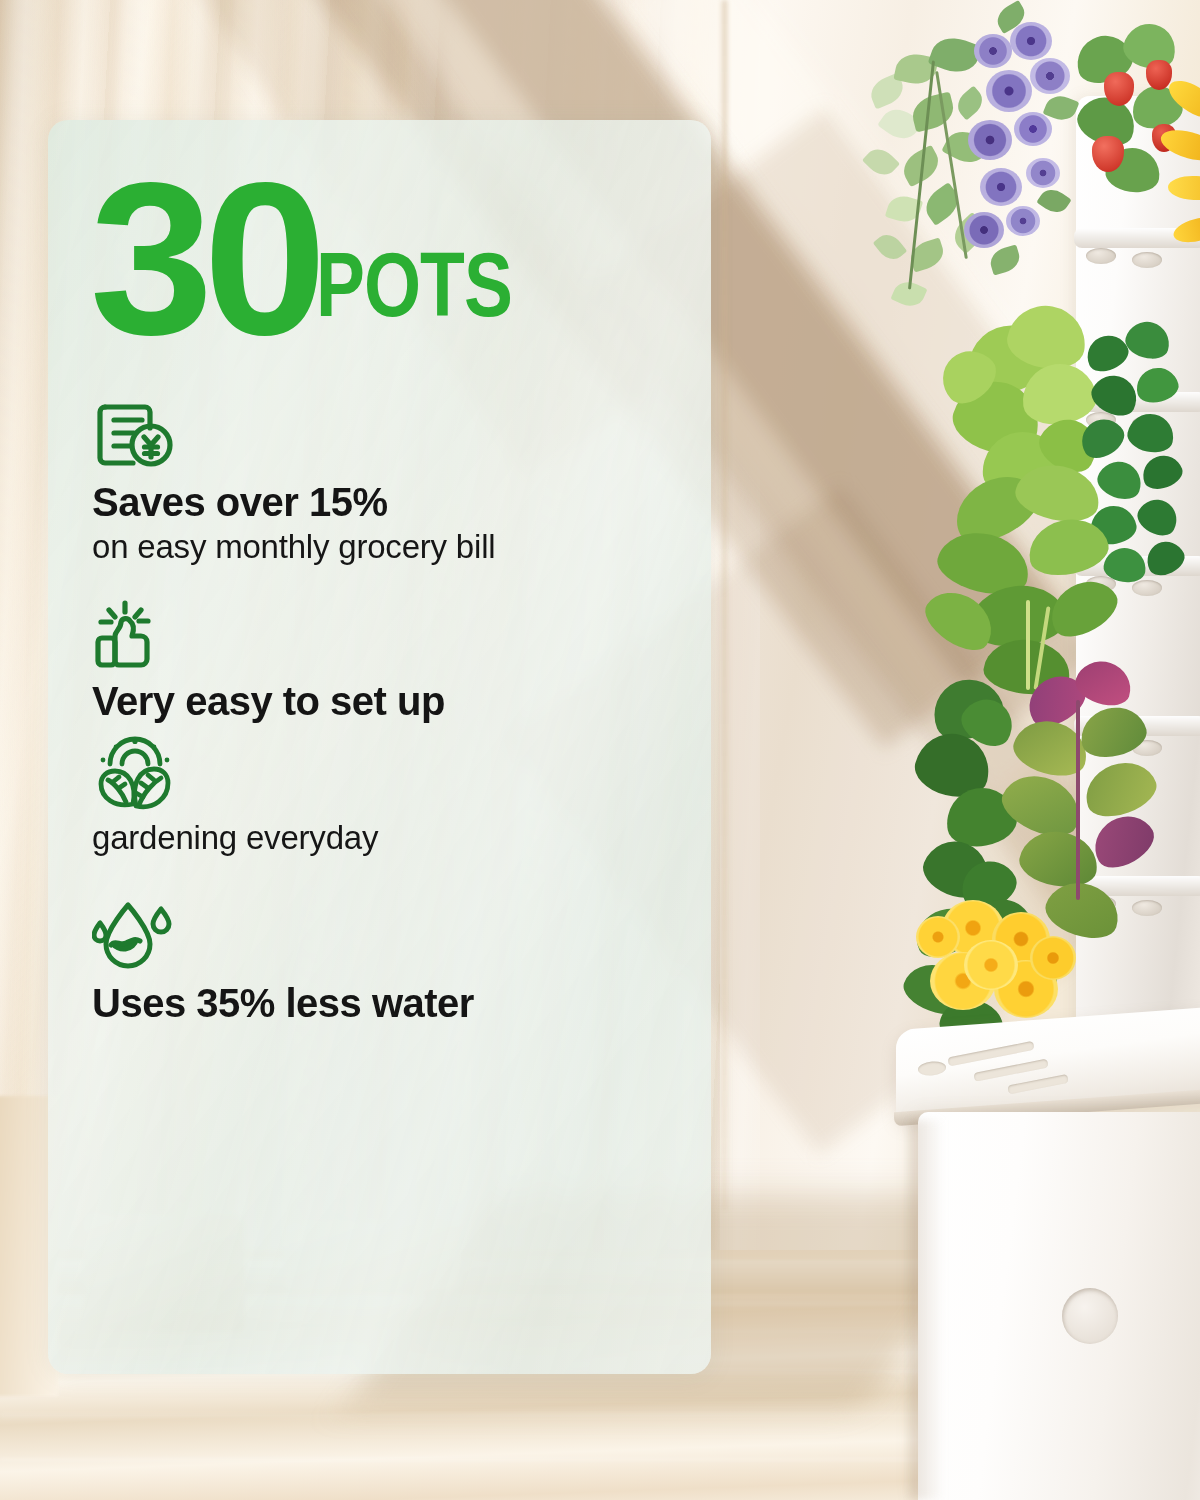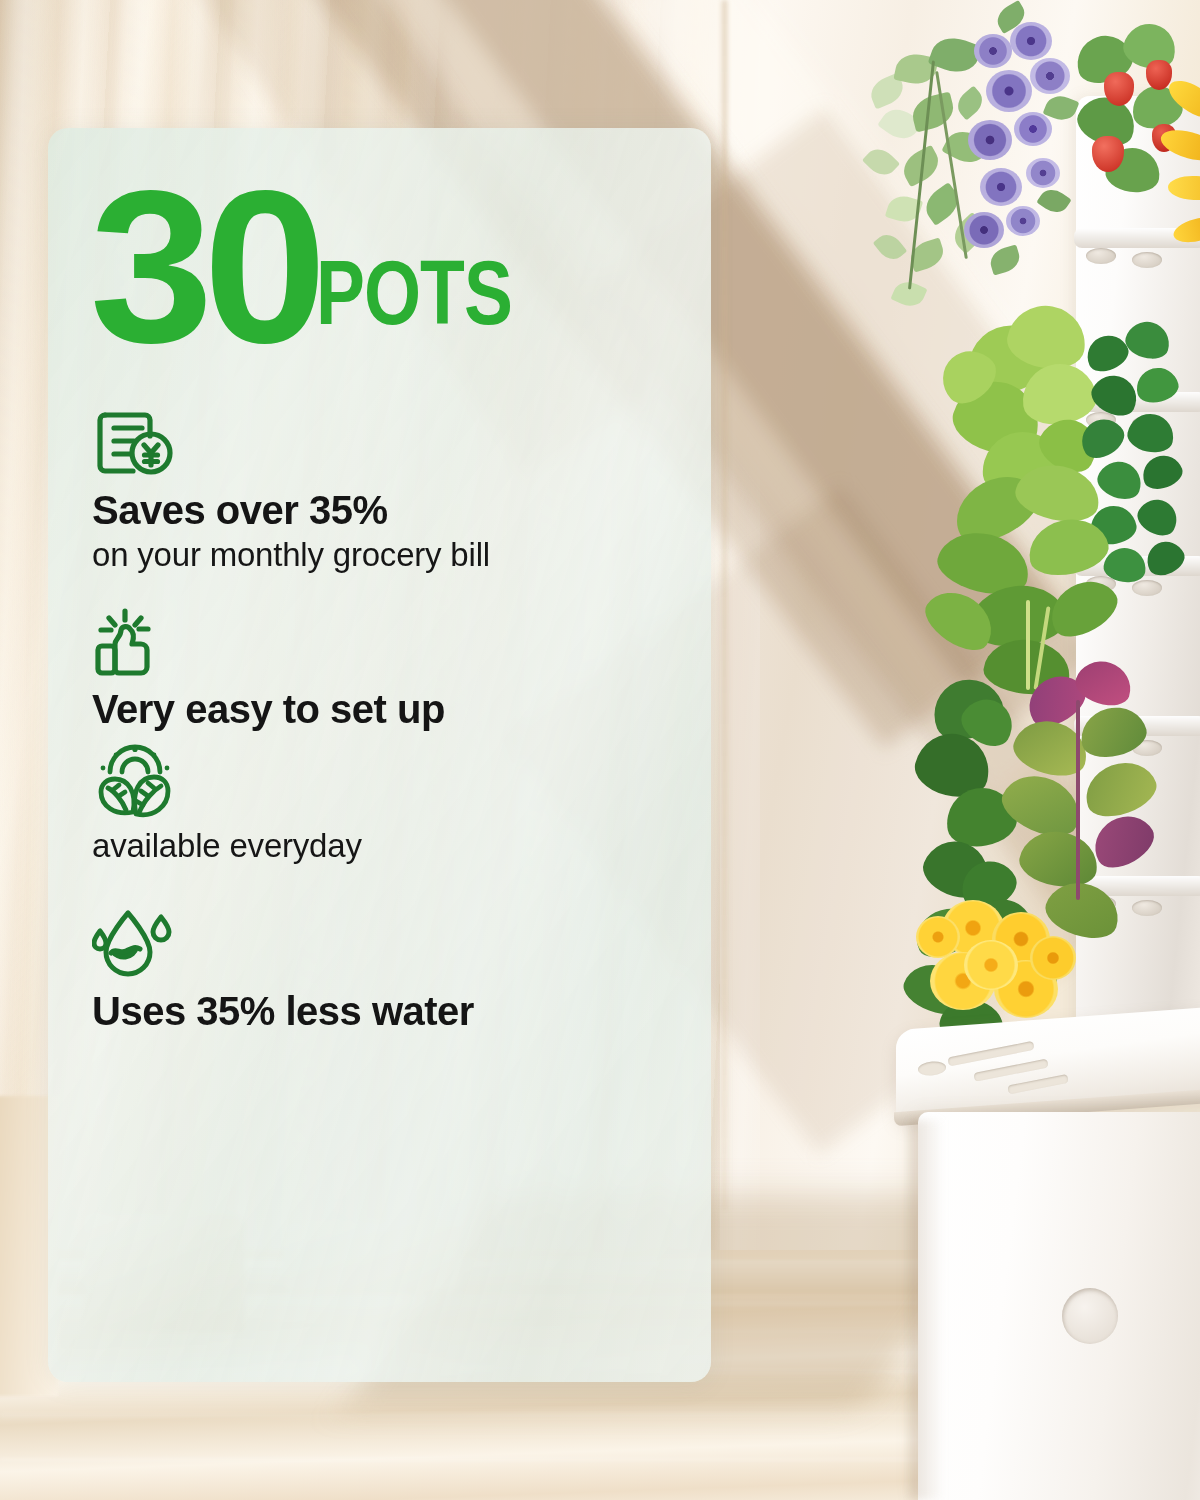--- a/index.html
+++ b/index.html
@@ -159,21 +159,21 @@
 
   
   .leaf { position:absolute; border-radius:60% 10% 60% 10%; }
   .leaf2 { position:absolute; border-radius:50% 50% 50% 50% / 62% 62% 38% 38%; }
   .blob { position:absolute; border-radius:50%; }
   .petal { position:absolute; border-radius:50% 50% 46% 46%; }
   .stem { position:absolute; border-radius:2px; }
 
   
   .panel {
-    position:absolute; left:48px; top:128px; width:663px; height:1254px;
+    position:absolute; left:48px; top:120px; width:663px; height:1254px;
     border-radius:20px;
     background:linear-gradient(128deg,
       rgba(222,235,225,0.88) 0%,
       rgba(228,238,230,0.84) 22%,
       rgba(232,239,232,0.80) 46%,
       rgba(226,236,229,0.84) 70%,
       rgba(233,240,234,0.86) 100%);
     backdrop-filter:blur(2px);
     box-shadow:0 2px 26px rgba(120,140,120,0.10);
   }
@@ -431,22 +431,22 @@
           <path d="M22 22 h28"></path>
           <path d="M22 35 h20"></path>
           <path d="M22 48 h16"></path>
           <circle cx="59" cy="47" r="19"></circle>
           <path d="M52 39 l7 8 l7 -8"></path>
           <path d="M52.5 49 h13"></path>
           <path d="M52.5 55.5 h13"></path>
           <path d="M59 47 v12"></path>
         </svg>
       </div>
-      <div class="feature-title">Saves over 35%</div>
-      <div class="feature-sub">on your monthly grocery bill</div>
+      <div class="feature-title">Saves over 15%</div>
+      <div class="feature-sub">on easy monthly grocery bill</div>
     </div>
 
     <div class="feature f2">
       <div class="feature-icon">
         <svg viewBox="0 0 86 74" width="86" height="74" fill="none" stroke="#1E7A2E" stroke-width="5.2" stroke-linecap="round" stroke-linejoin="round">
           <path d="M33 6 v9"></path>
           <path d="M17 13 l6 7"></path>
           <path d="M49 13 l-6 7"></path>
           <path d="M9 25 h10"></path>
           <path d="M56 24 h-9"></path>
@@ -471,21 +471,21 @@
           <path d="M16 44 c6 3 14 12 18 22"></path>
           <path d="M22 45 l5 -4"></path>
           <path d="M27 52 l6 -4"></path>
           <path d="M44 70 c18 4 32 -8 32 -23 c0 -9 -6 -14 -14 -14 c-14 0 -23 14 -18 37 z"></path>
           <path d="M69 42 c-7 4 -17 14 -22 27"></path>
           <path d="M62 44 l-6 -5"></path>
           <path d="M56 52 l-7 -5"></path>
           <path d="M51 61 l-7 -4"></path>
         </svg>
       </div>
-      <div class="feature-sub">available everyday</div>
+      <div class="feature-sub">gardening everyday</div>
     </div>
 
     <div class="feature f4">
       <div class="feature-icon">
         <svg viewBox="0 0 86 74" width="86" height="74" fill="none" stroke="#1E7A2E" stroke-width="5" stroke-linecap="round" stroke-linejoin="round">
           <path d="M36 6 C36 6 14 31 14 45 a22 22 0 0 0 44 0 C58 31 36 6 36 6 z"></path>
           <path d="M18 45 c5 -6 9 2 15 -1 c6 -3 9 -6 14 -3 a16 16 0 0 1 -29 4 z" fill="#1E7A2E" stroke="none"></path>
           <path d="M19 46 c4 -6 9 1 15 -2 c6 -3 9 -5 14 -2"></path>
           <path d="M69 10 C69 10 61 20 61 25 a8 8 0 0 0 16 0 C77 20 69 10 69 10 z"></path>
           <path d="M8 24 C8 24 2 32 2 36 a6 6 0 0 0 12 0 C14 32 8 24 8 24 z"></path>

